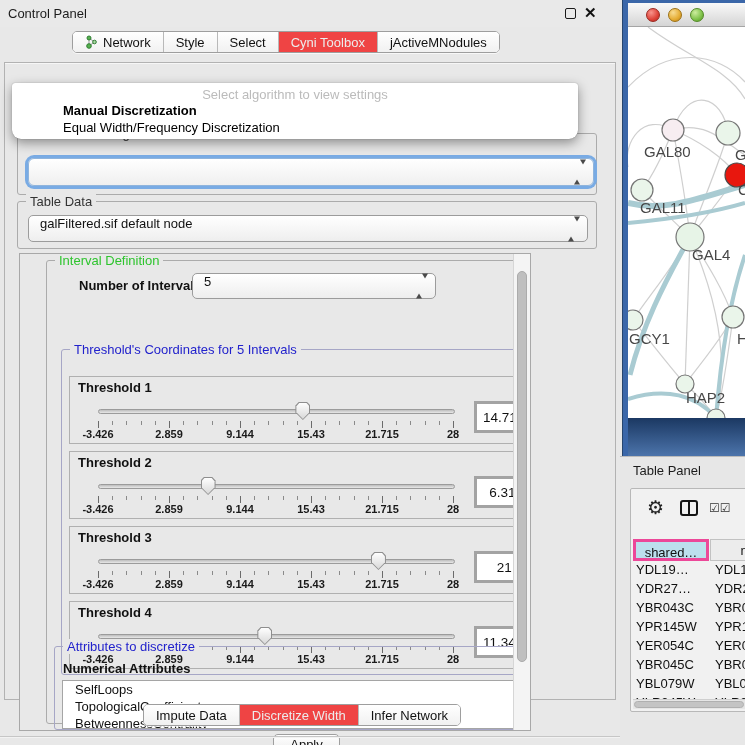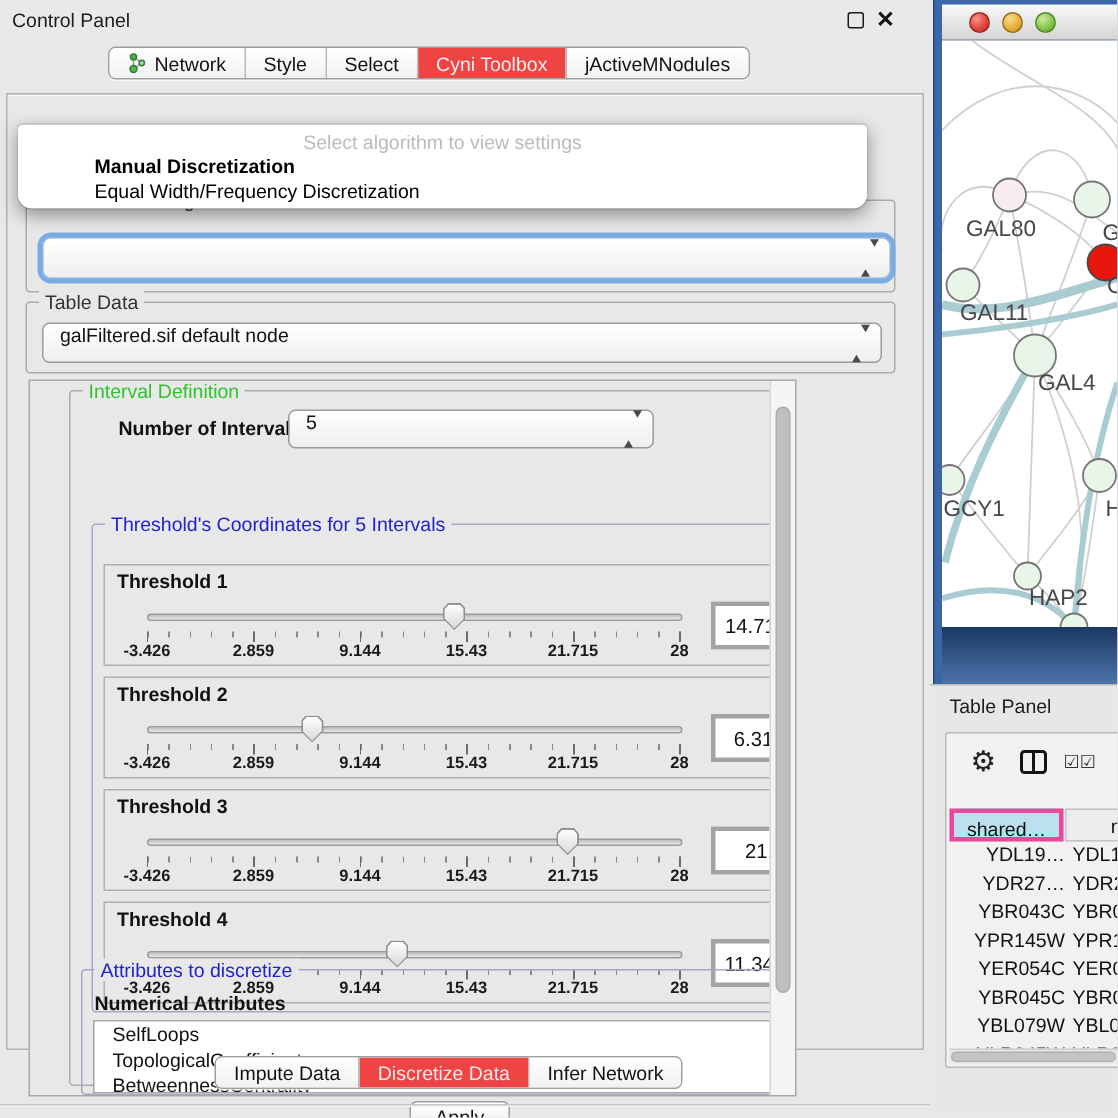--- a/index.html
+++ b/index.html
@@ -93,21 +93,21 @@
   #tp-inner { position:absolute; left:10px; top:31px; width:130px; height:224px; background:#F1F1F1; border:1px solid #B8B8B8; border-radius:2px; }
   #gear-ico { position:absolute; left:16px; top:7px; font-size:19px; color:#222; }
   #split-ico { position:absolute; left:49px; top:11px; width:18px; height:16px; border:2px solid #141414; border-radius:3px; }
   #split-ico::after { content:""; position:absolute; left:6px; top:0; width:2px; height:12px; background:#141414; }
   #checks-ico { position:absolute; left:78px; top:12px; font-size:12px; color:#333; letter-spacing:0px; }
   .tp-hcell { position:absolute; top:50px; height:22px; font-size:13px; color:#111; text-align:center; line-height:21px; overflow:hidden; }
   #tp-h0 { left:2px; width:76px; background:#BCE0ED; border:3px solid #ec4899; }
   #tp-h1 { left:79px; width:48px; background:#ECECEC; border:1px solid #C2C2C2; text-align:right; padding-right:2px; }
   #tp-rows { position:absolute; left:2px; top:73px; width:126px; height:137px; overflow:hidden; }
   .tp-row { position:relative; height:19px; }
-  .tp-c0 { position:absolute; left:3px; top:0; width:74px; font-size:13px; color:#111; white-space:nowrap;text-align:right; }
+  .tp-c0 { position:absolute; left:3px; top:0; width:74px; font-size:13px; color:#111; white-space:nowrap; }
   .tp-c1 { position:absolute; left:82px; top:0; font-size:13px; color:#111; white-space:nowrap; }
   #tp-hscroll { position:absolute; left:2px; top:210px; width:124px; height:10px; background:#E6E6E6; border-top:1px solid #CFCFCF; }
   #tp-hthumb { position:absolute; left:1px; top:1px; width:110px; height:7px; background:#C4C4C4; border:1px solid #B0B0B0; border-radius:4px; }
 </style>
 </head>
 <body>
 
 <div id="control-panel">
 
   <div id="cp-titlebar">
@@ -241,21 +241,21 @@
     </div>
 
     <div id="apply-btn">Apply</div>
   </div>
 
   <div id="bottom-tabs" class="segbar">
       <div class="seg">
         <span>Impute Data</span>
       </div>
       <div class="seg sel">
-        <span>Discretize Data</span>
+        <span>Discretize Width</span>
       </div>
       <div class="seg">
         <span>Infer Network</span>
       </div>
     </div>
   <div id="footer-line"></div>
 </div>
 
 <div id="right-col">
 

